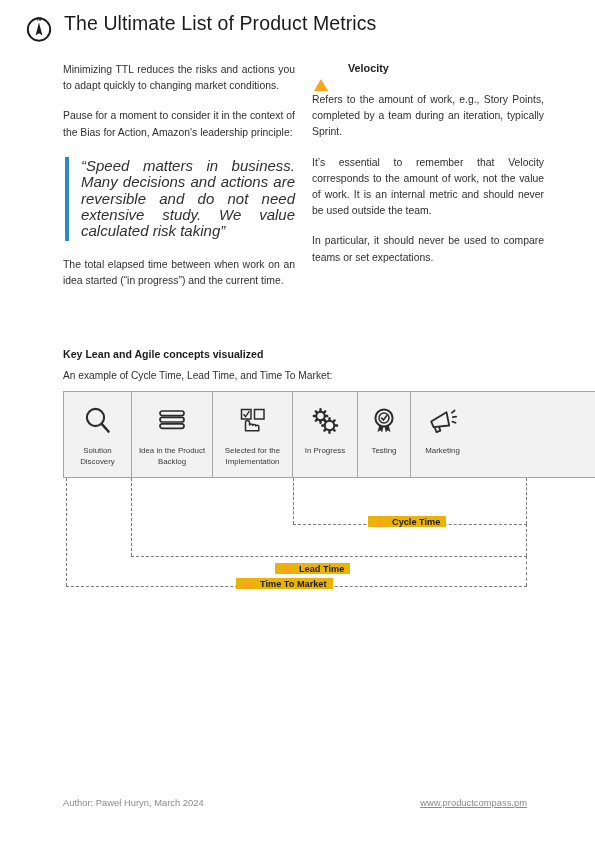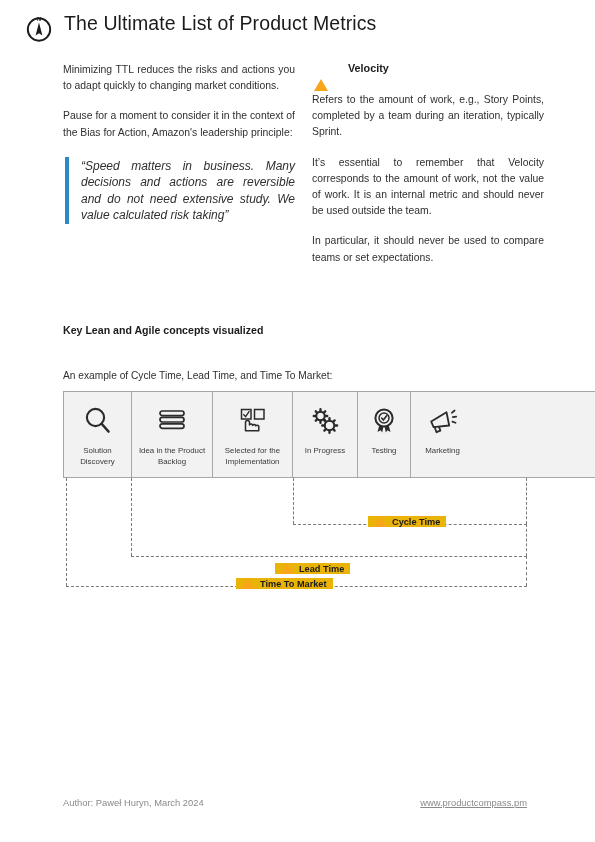--- a/index.html
+++ b/index.html
@@ -53,21 +53,21 @@
   p.body.last { margin-bottom: 0; }
 
   
   .quote {
     border-left: 4px solid #2b8ac4;
     padding: 1px 0 1px 12px;
     margin: 16px 0 16px 2px;
   }
   .quote p {
     margin: 0;
-    font-size: 12px;
+    font-size: 15px;
     line-height: 16.4px;
     font-style: italic;
     text-align: justify;
     color: #2f2f2f;
   }
 
   
   .metric-head {
     display: flex;
     gap: 20px;
@@ -83,21 +83,21 @@
   .tri-shape {
     width: 0; height: 0;
     border-left: 7px solid transparent;
     border-right: 7px solid transparent;
     border-bottom: 12px solid #F9A51A;
   }
 
   
   .section-head {
     position: absolute;
-    left: 63px; top: 324px;
+    left: 63px; top: 348px;
     font-size: 10.6px;
     font-weight: bold;
     color: #1b1b1b;
   }
   .section-caption {
     position: absolute;
     left: 63px; top: 370px;
     font-size: 10.2px;
     color: #2f2f2f;
   }
@@ -210,20 +210,21 @@
 <div class="col col-left">
 
   <p class="body">Minimizing TTL reduces the risks and actions you to adapt quickly to changing market conditions.</p>
   <p class="body">Pause for a moment to consider it in the context of the Bias for Action, Amazon's leadership principle:</p>
 
   <div class="quote">
     <p>“Speed matters in business. Many decisions and actions are reversible and do not need extensive study. We value calculated risk taking”</p>
   </div>
 
 
+  <p class="body last">The total elapsed time between when work on an idea started (“in progress”) and the current time.</p>
 </div>
 
 <div class="col col-right">
 
   <div class="metric-head" style="margin-top:0;">
     <span class="tri">
       <span class="tri-shape"></span>
     </span>
     <span class="label">Velocity</span>
   </div>

